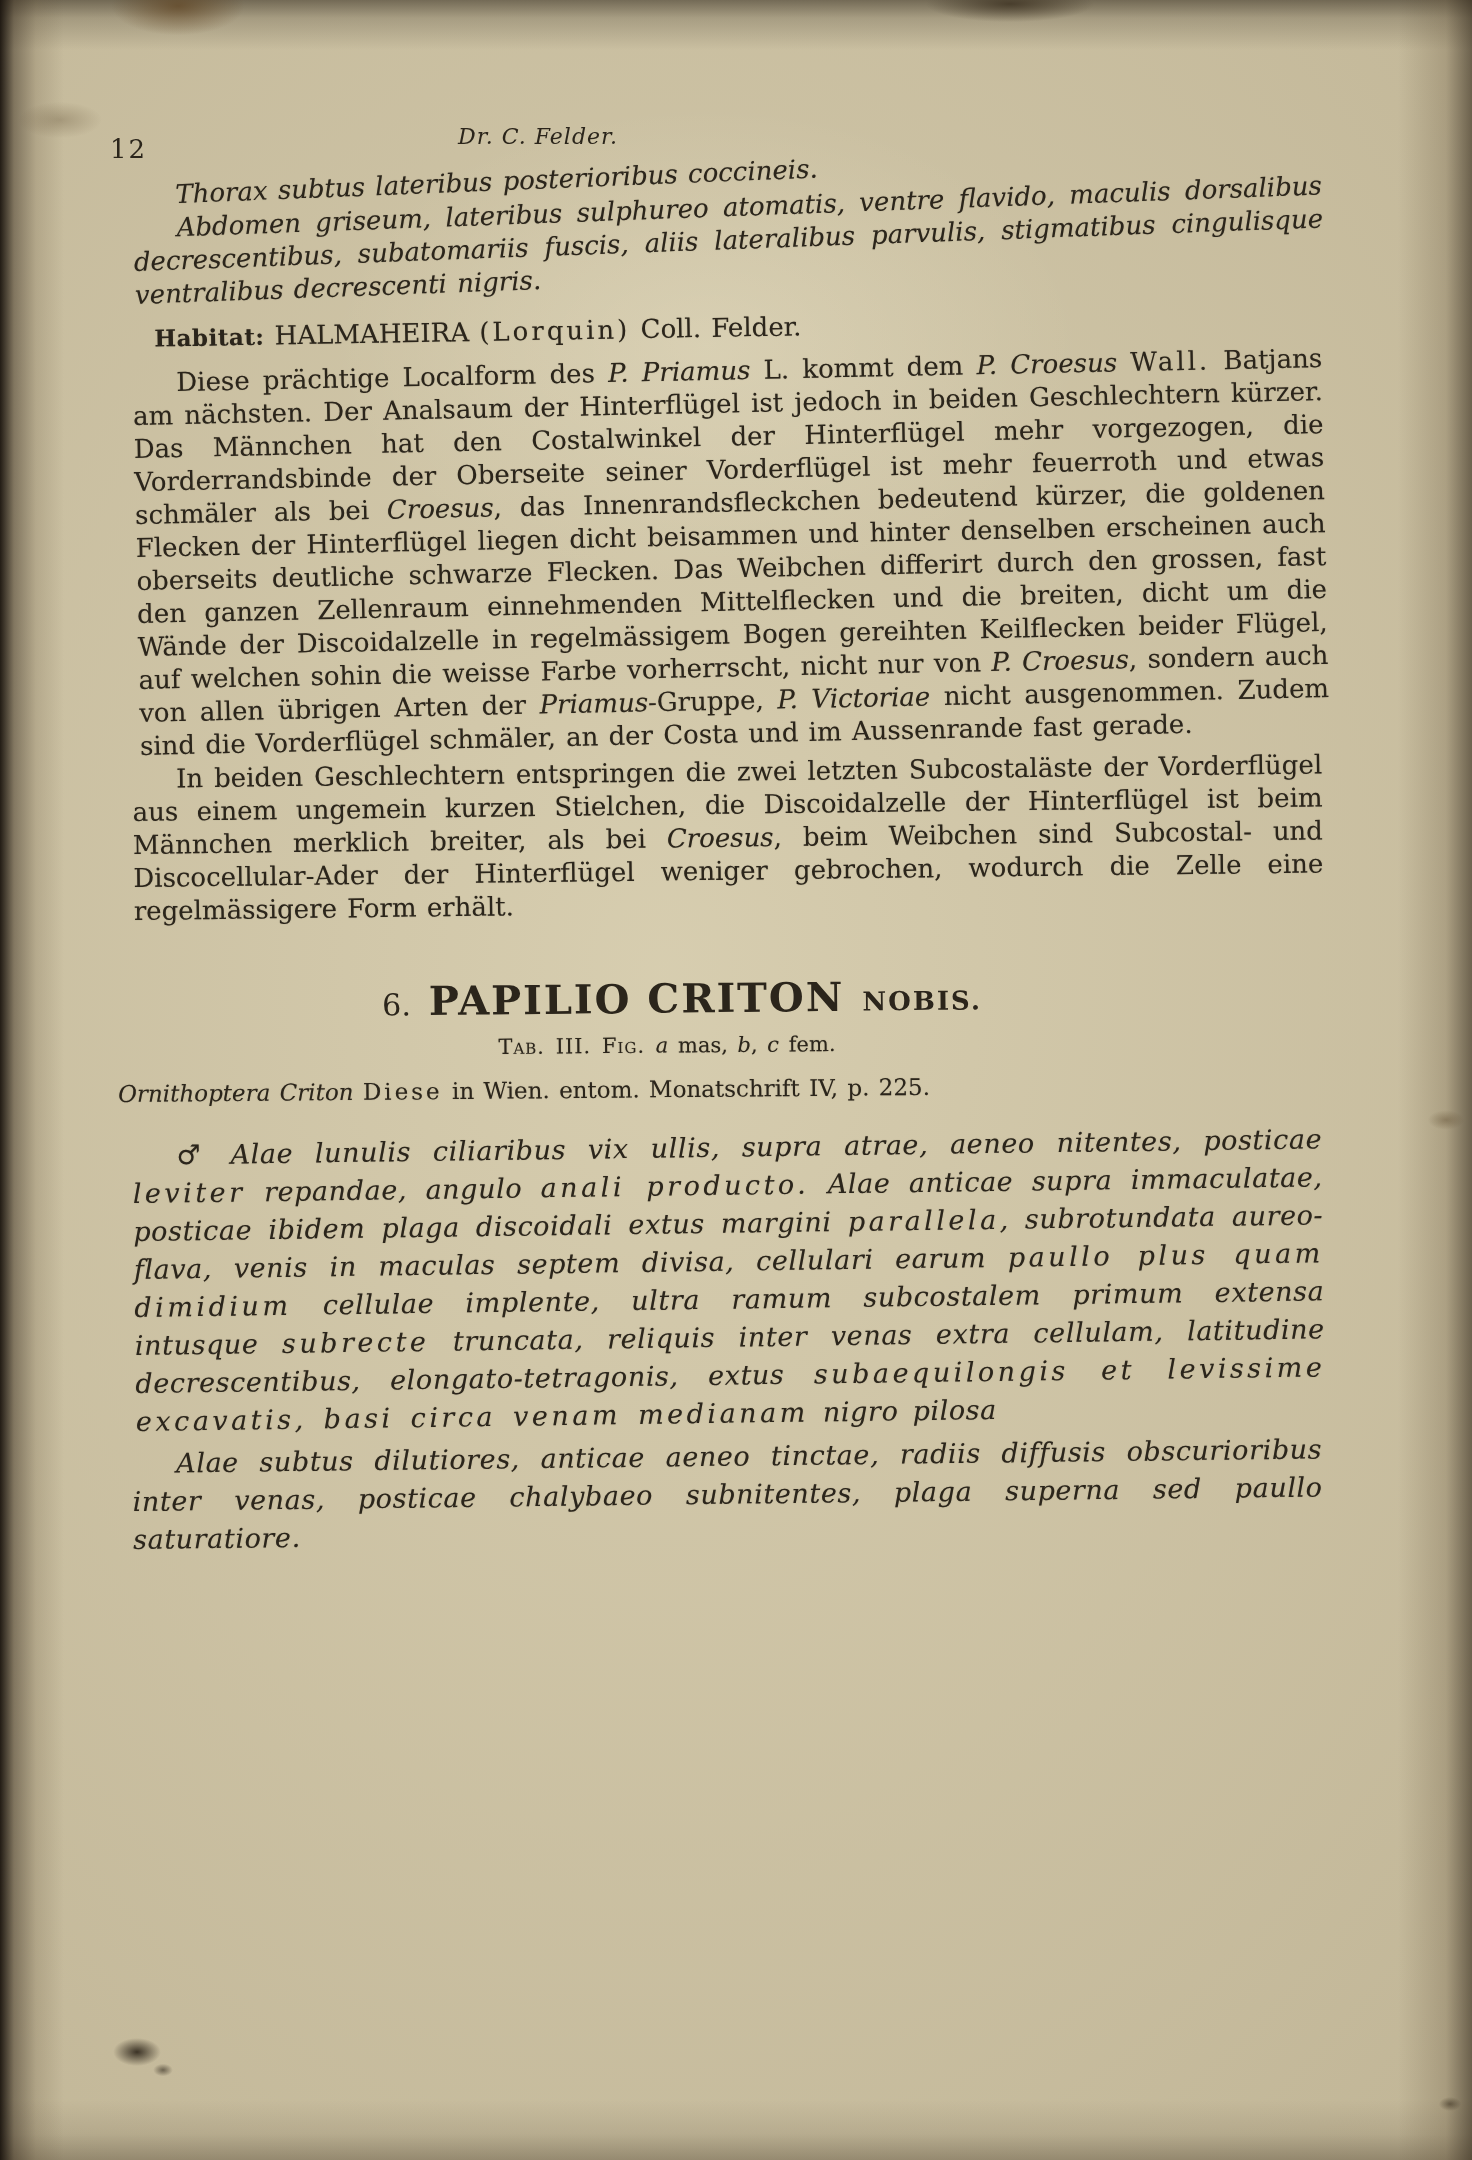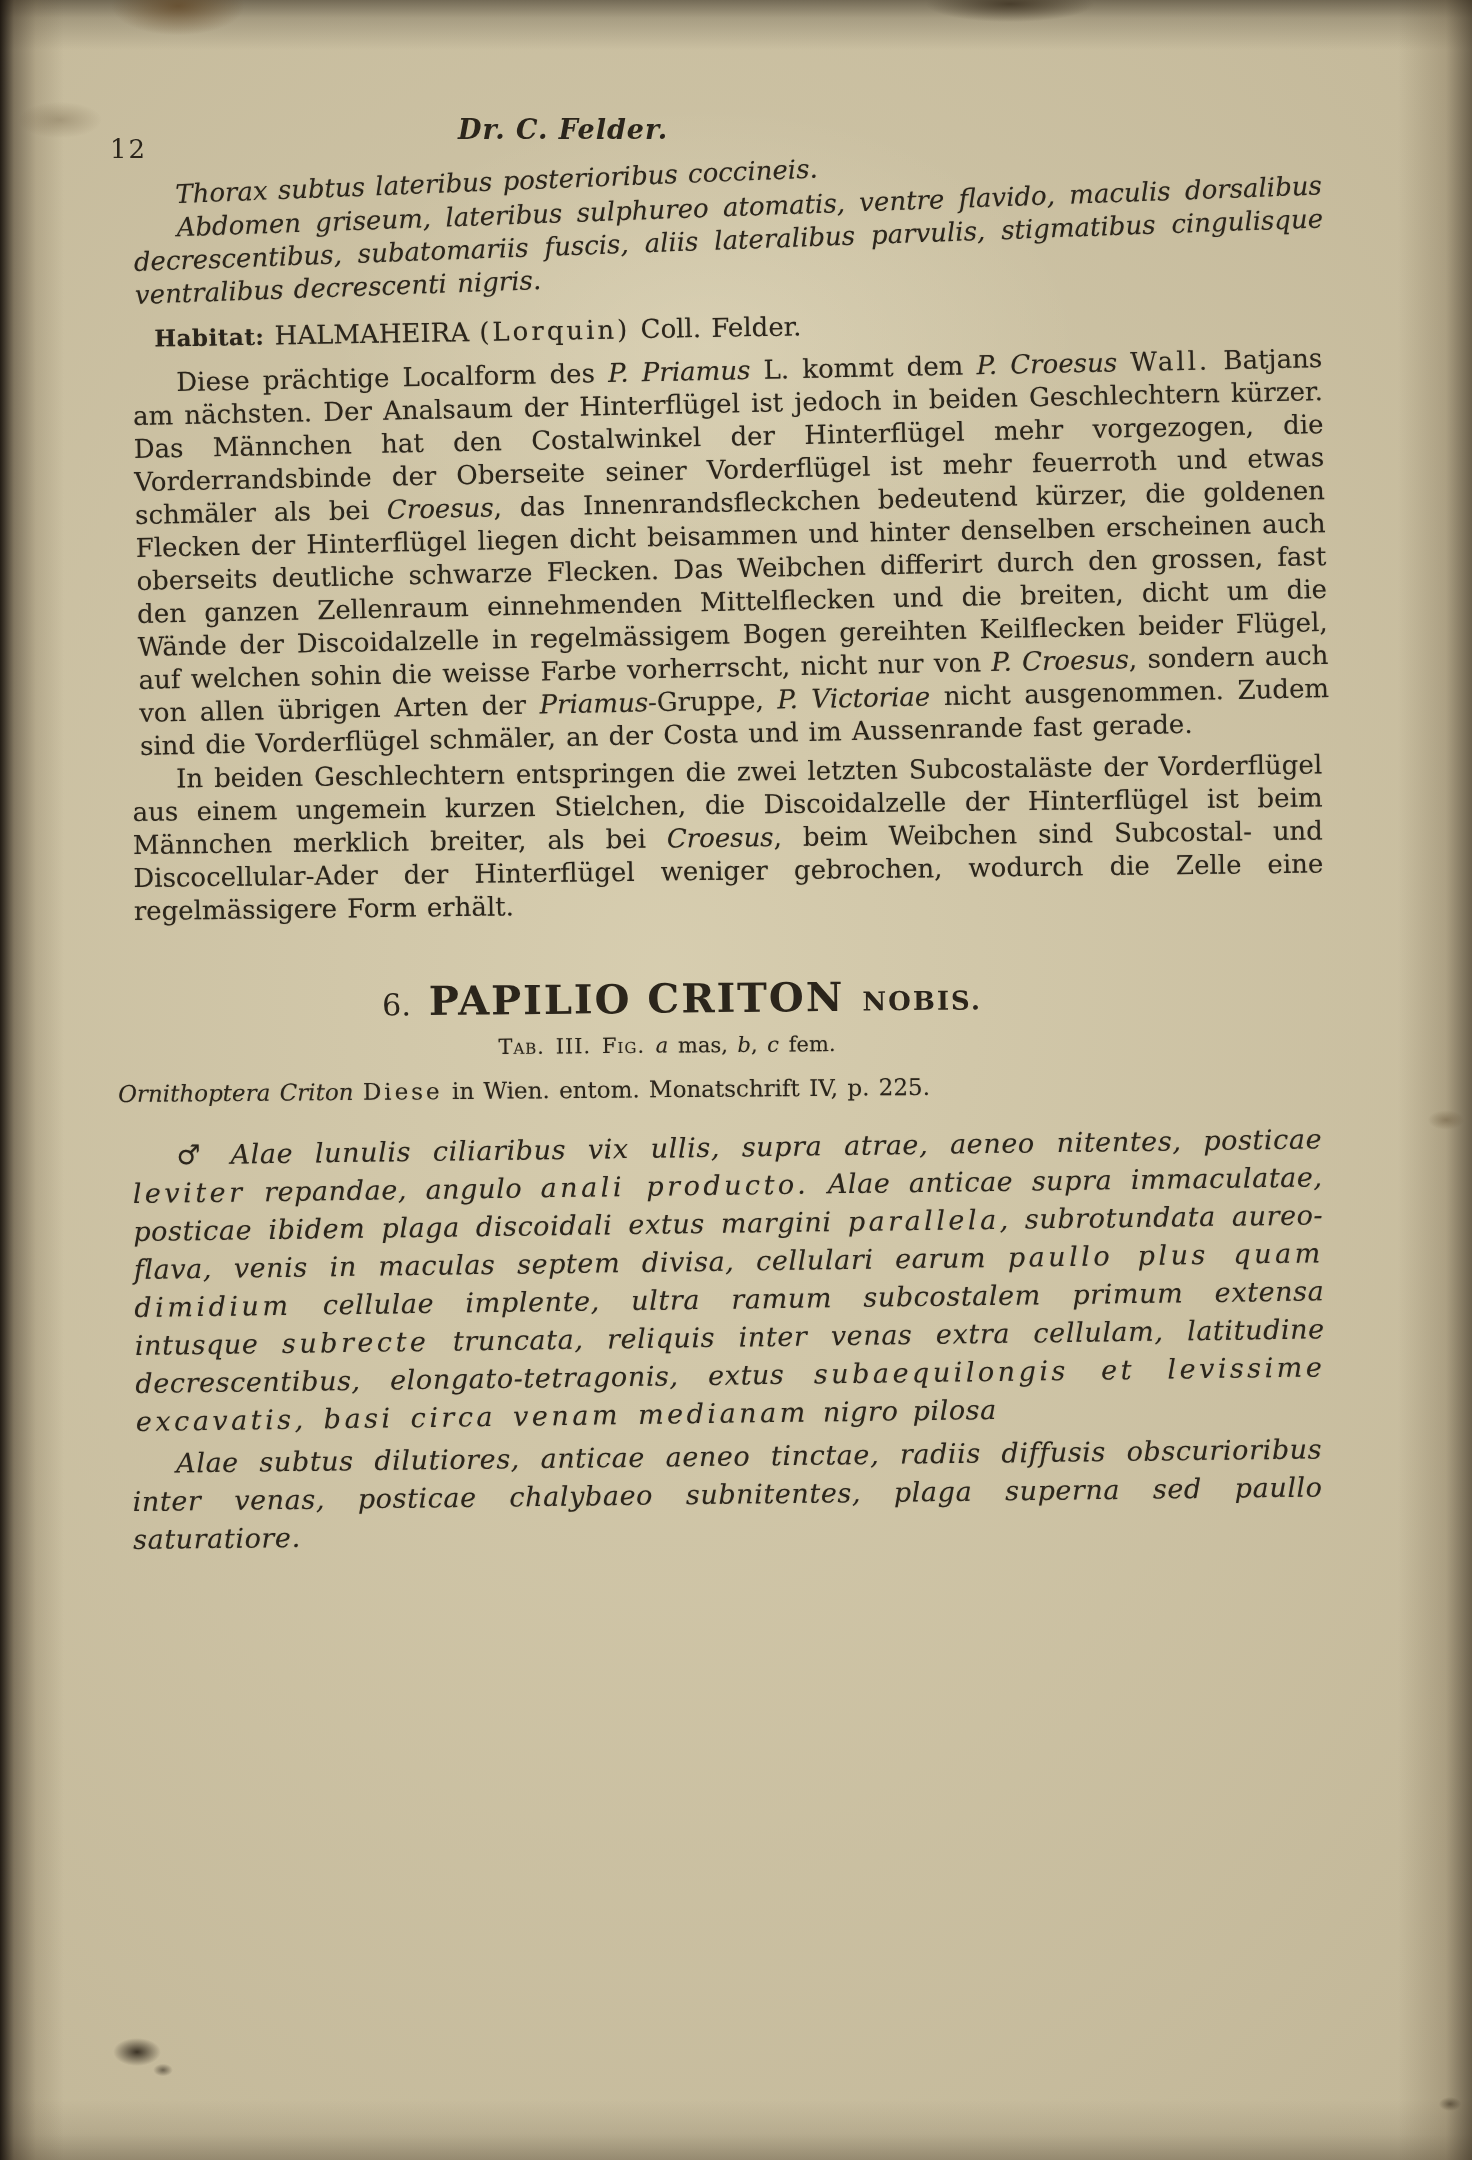--- a/index.html
+++ b/index.html
@@ -22,21 +22,21 @@
       radial-gradient(ellipse 60px 26px at 60px 120px,   rgba(90,72,45,.30), rgba(90,72,45,0) 70%),
       radial-gradient(ellipse 500px 320px at 48% 16%,    rgba(255,250,228,.22), rgba(255,250,228,0) 75%),
       
       linear-gradient(90deg,  rgba(25,19,13,.95) 0px, rgba(58,46,32,.50) 14px, rgba(92,76,52,.20) 36px, rgba(92,76,52,0) 64px),
       linear-gradient(270deg, rgba(48,38,25,.60) 0px, rgba(92,76,52,.26) 26px, rgba(92,76,52,0) 74px),
       linear-gradient(180deg, rgba(45,37,25,.55) 0px, rgba(45,37,25,.22) 18px, rgba(45,37,25,0) 50px),
       linear-gradient(0deg,   rgba(70,58,40,.38) 0px, rgba(70,58,40,.12) 26px, rgba(70,58,40,0) 60px),
       radial-gradient(ellipse 1250px 1650px at 45% 45%, rgba(255,248,224,.16), rgba(115,96,66,.14) 92%);
   }
   .pageno{position:absolute;left:110px;top:134px;font-size:26px;letter-spacing:2px;}
-  .runhead{position:absolute;left:458px;top:114px;font-size:27px;font-style:italic;letter-spacing:1px;font-weight:bold;}
+  .runhead{position:absolute;left:458px;top:124px;font-size:22px;font-style:italic;letter-spacing:1px;}
   .content{position:absolute;left:132px;top:92px;width:1190px;}
   p{margin:0;font-size:26px;line-height:33px;word-spacing:2px;text-shadow:0 0 1px rgba(43,37,27,.35);}
   .it{font-style:italic;}
   .isp{font-style:italic;letter-spacing:3.5px;}
   .sp2{letter-spacing:3px;}
   .sc{font-variant:small-caps;letter-spacing:1px;}
   .bsm{font-weight:bold;font-size:23px;letter-spacing:.5px;}
   .just{text-align:justify;}
   .ind{text-indent:44px;}
   .ind2{text-indent:22px;}

